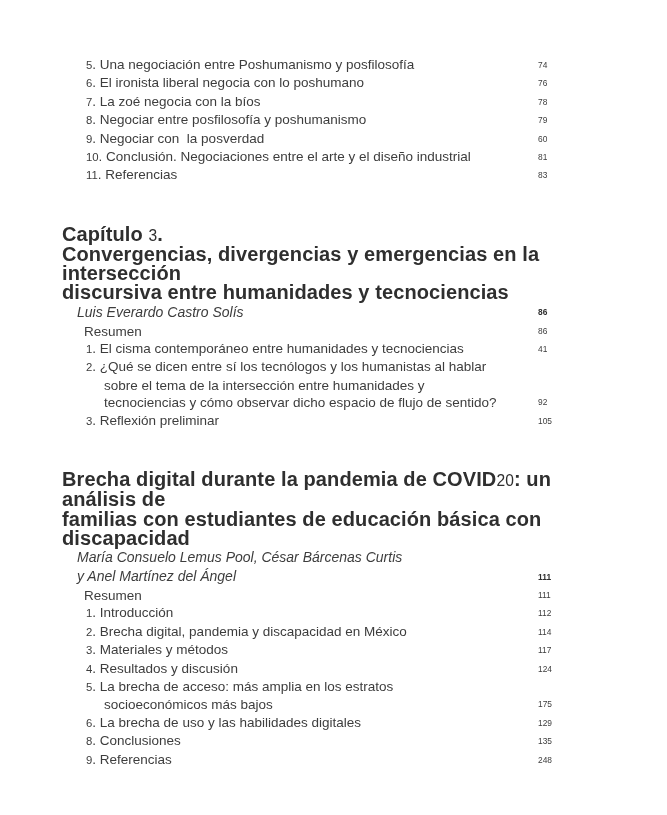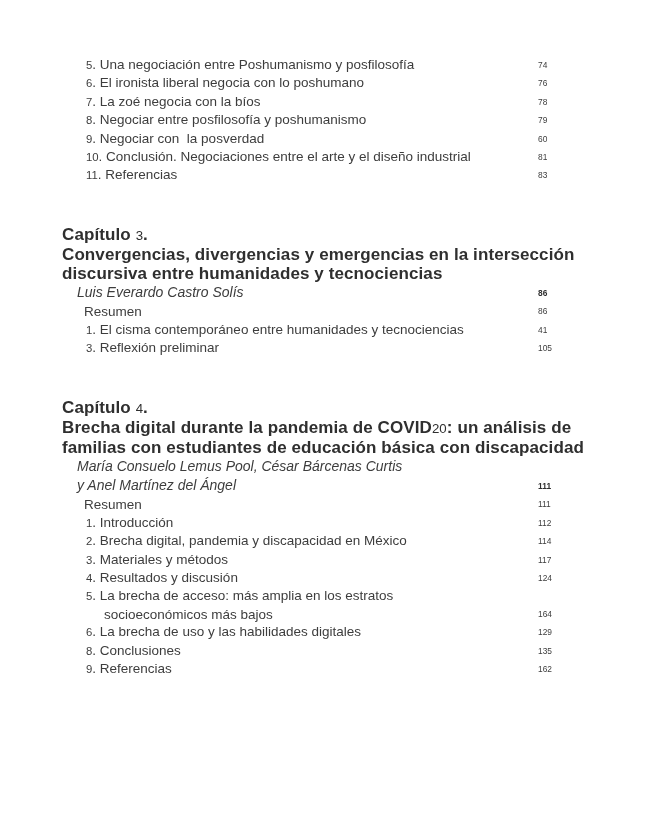--- a/index.html
+++ b/index.html
@@ -56,21 +56,21 @@
     padding-left: 22px;
   }
   .item .p, .resumen .p, .author .p {
     font-size: 10px;
     line-height: 17.4px;
   }
 
   
   .chapter-heading {
     font-weight: 700;
-    font-size: 17px;
+    font-size: 20px;
     line-height: 19.2px;
     color: #2f2f2f;
     letter-spacing: 0.1px;
   }
   .chapter-title { white-space: pre-line; }
 
   
   .author {
     font-style: italic;
     font-size: 14px;
@@ -142,28 +142,33 @@
       </div>
       <div class="row resumen">
         <span class="t ds">Resumen</span>
         <span class="p ds"><span class="dg">86</span></span>
       </div>
       <div class="row item">
         <span class="t ds"><span class="dg">1</span>. El cisma contemporáneo entre humanidades y tecnociencias</span>
         <span class="p ds"><span class="dg">41</span></span>
       </div>
       <div class="row item">
+        <span class="t ds"><span class="dg">2</span>. ¿Qué se dicen entre sí los tecnólogos y los humanistas al hablar
+sobre el tema de la intersección entre humanidades y
+tecnociencias y cómo observar dicho espacio de flujo de sentido?</span>
+        <span class="p ds"><span class="dg">92</span></span>
+      </div>
+      <div class="row item">
         <span class="t ds"><span class="dg">3</span>. Reflexión preliminar</span>
         <span class="p ds"><span class="dg">105</span></span>
       </div>
     </section>
 
     <section class="toc-block chapter">
       <div class="chapter-heading">
-        <div class="chapter-no ds">Capítulo <span class="dg">4</span>.</div>
         <div class="chapter-title ds">Brecha digital durante la pandemia de COVID<span class="dg">20</span>: un análisis de
 familias con estudiantes de educación básica con discapacidad</div>
       </div>
       <div class="row author">
         <span class="t">María Consuelo Lemus Pool, César Bárcenas Curtis
 y Anel Martínez del Ángel</span>
         <span class="p ds pb"><span class="dg">111</span></span>
       </div>
       <div class="row resumen">
         <span class="t ds">Resumen</span>
@@ -181,30 +186,30 @@
         <span class="t ds"><span class="dg">3</span>. Materiales y métodos</span>
         <span class="p ds"><span class="dg">117</span></span>
       </div>
       <div class="row item">
         <span class="t ds"><span class="dg">4</span>. Resultados y discusión</span>
         <span class="p ds"><span class="dg">124</span></span>
       </div>
       <div class="row item">
         <span class="t ds"><span class="dg">5</span>. La brecha de acceso: más amplia en los estratos
 socioeconómicos más bajos</span>
-        <span class="p ds"><span class="dg">164</span></span>
+        <span class="p ds"><span class="dg">175</span></span>
       </div>
       <div class="row item">
         <span class="t ds"><span class="dg">6</span>. La brecha de uso y las habilidades digitales</span>
         <span class="p ds"><span class="dg">129</span></span>
       </div>
       <div class="row item">
         <span class="t ds"><span class="dg">8</span>. Conclusiones</span>
         <span class="p ds"><span class="dg">135</span></span>
       </div>
       <div class="row item">
         <span class="t ds"><span class="dg">9</span>. Referencias</span>
-        <span class="p ds"><span class="dg">162</span></span>
+        <span class="p ds"><span class="dg">248</span></span>
       </div>
     </section>
 
   </div>
 </div>
 
 </body></html>

